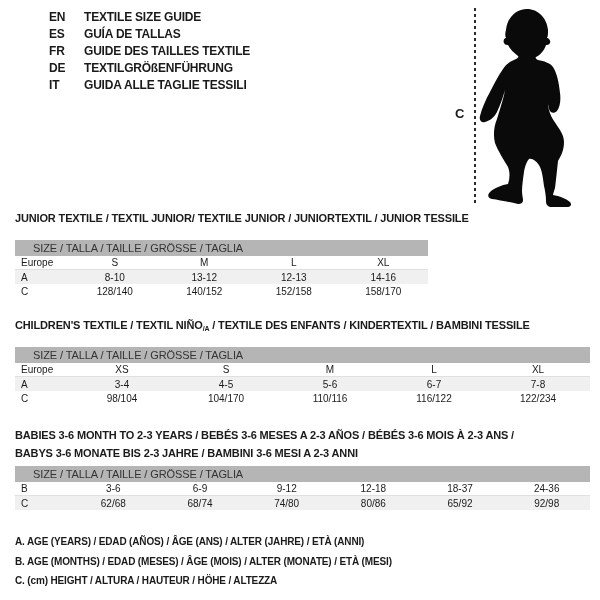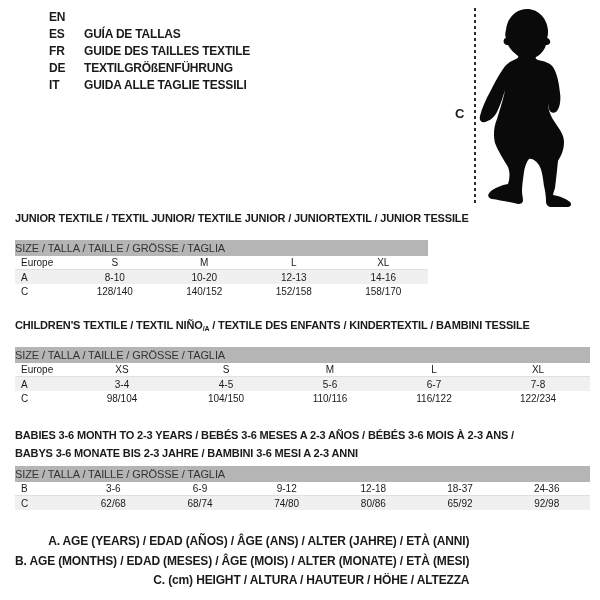--- a/index.html
+++ b/index.html
@@ -26,37 +26,38 @@
   
   .sec-title{left:15px;font-size:11px;font-weight:bold;letter-spacing:-0.15px;white-space:nowrap;}
   .sec-title .subscr{font-size:7px;vertical-align:-2px;font-weight:bold;}
   .title2line{line-height:18px;}
 
   
   .size-table{left:15px;}
   .w-junior{width:413px;}
   .w-full{width:575px;}
   .size-bar{height:16px;background:#b5b5b5;display:flex;align-items:center;
-    padding-left:0;box-sizing:border-box;font-size:11px;color:#333;letter-spacing:-0.1px;}
+    padding-left:18px;box-sizing:border-box;font-size:11px;color:#333;letter-spacing:-0.1px;}
   .t-row{display:flex;height:14px;align-items:center;font-size:10px;box-sizing:border-box;}
   .t-row.hairline{border-bottom:1px solid #e0e0e0;}
   .t-row.shaded{background:#f0f0f0;}
   .t-lbl{width:55px;padding-left:6px;box-sizing:border-box;}
   .t-val{flex:1;text-align:center;}
 
   
-  .notes{left:15px;top:532px;font-size:12px;font-weight:bold;line-height:19.5px;letter-spacing:-0.15px;text-align:right;}
+  .notes{left:15px;top:532px;font-size:10px;font-weight:bold;line-height:19.5px;letter-spacing:-0.15px;}
   .notes div{white-space:nowrap;}
 </style>
 </head>
 <body>
 
 <div class="abs lang-list">
   <div class="lang-row">
     <span class="lang-code">EN</span>
+    <span class="lang-label">TEXTILE SIZE GUIDE</span>
   </div>
   <div class="lang-row">
     <span class="lang-code">ES</span>
     <span class="lang-label">GUÍA DE TALLAS</span>
   </div>
   <div class="lang-row">
     <span class="lang-code">FR</span>
     <span class="lang-label">GUIDE DES TAILLES TEXTILE</span>
   </div>
   <div class="lang-row">
@@ -93,21 +94,21 @@
   <div class="t-row hairline">
     <span class="t-lbl">Europe</span>
     <span class="t-val">S</span>
     <span class="t-val">M</span>
     <span class="t-val">L</span>
     <span class="t-val">XL</span>
   </div>
   <div class="t-row shaded">
     <span class="t-lbl">A</span>
     <span class="t-val">8-10</span>
-    <span class="t-val">10-20</span>
+    <span class="t-val">13-12</span>
     <span class="t-val">12-13</span>
     <span class="t-val">14-16</span>
   </div>
   <div class="t-row">
     <span class="t-lbl">C</span>
     <span class="t-val">128/140</span>
     <span class="t-val">140/152</span>
     <span class="t-val">152/158</span>
     <span class="t-val">158/170</span>
   </div>
@@ -130,21 +131,21 @@
     <span class="t-lbl">A</span>
     <span class="t-val">3-4</span>
     <span class="t-val">4-5</span>
     <span class="t-val">5-6</span>
     <span class="t-val">6-7</span>
     <span class="t-val">7-8</span>
   </div>
   <div class="t-row">
     <span class="t-lbl">C</span>
     <span class="t-val">98/104</span>
-    <span class="t-val">104/150</span>
+    <span class="t-val">104/170</span>
     <span class="t-val">110/116</span>
     <span class="t-val">116/122</span>
     <span class="t-val">122/234</span>
   </div>
 </div>
 
 <div class="abs sec-title title2line" style="top:426px;">
   <div>BABIES 3-6 MONTH TO 2-3 YEARS / BEBÉS 3-6 MESES A 2-3 AÑOS / BÉBÉS 3-6 MOIS À 2-3 ANS /</div>
   <div>BABYS 3-6 MONATE BIS 2-3 JAHRE / BAMBINI 3-6 MESI A 2-3 ANNI</div>
 </div>

